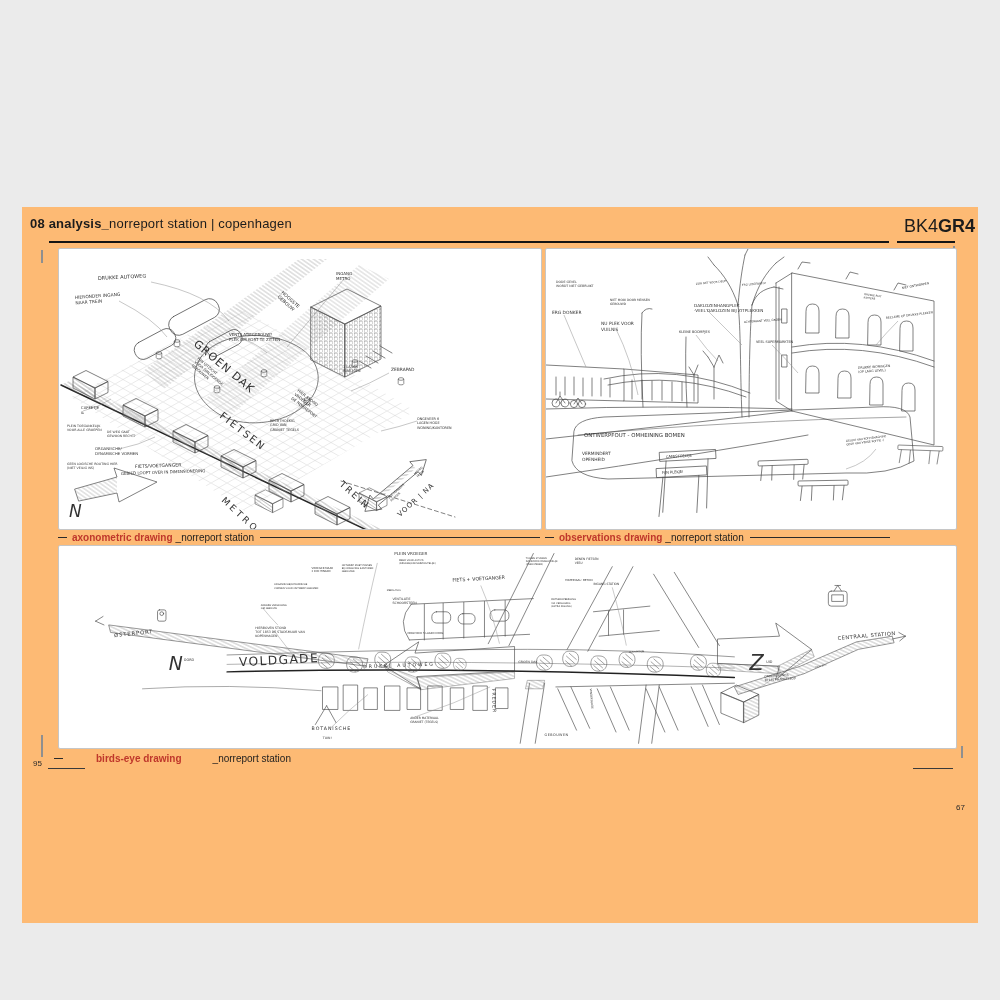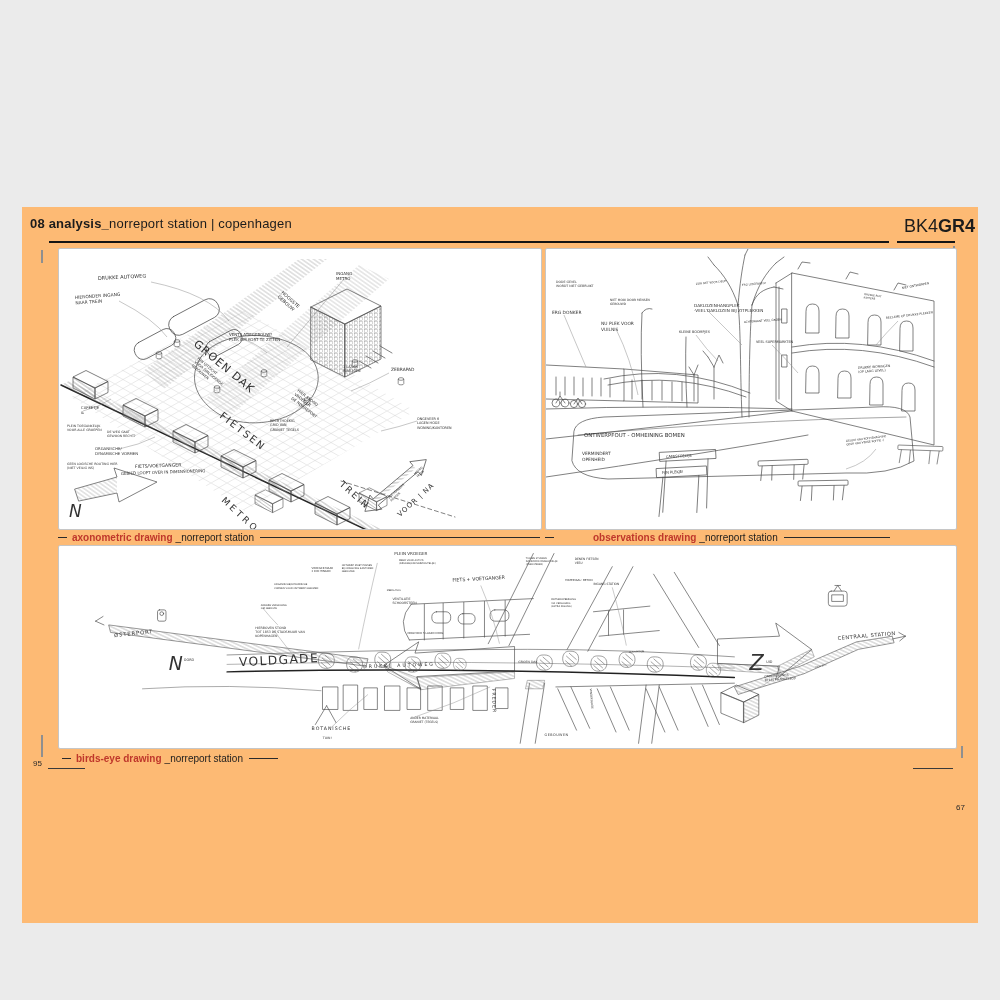--- a/index.html
+++ b/index.html
@@ -292,21 +292,21 @@
   </div>
 
   <div class="caption" style="left:36px;top:324px;width:482px;">
     <span class="cap-dash"></span>
     <span class="cap-red" style="color: rgb(191, 55, 43);">axonometric drawing</span>
     <span class="cap-black">_norreport station</span>
     <span class="cap-line"></span>
   </div>
   <div class="caption" style="left:523px;top:324px;width:345px;">
     <span class="cap-dash"></span>
-    <span class="cap-red" style="color: rgb(191, 55, 43); margin-left: 34px;">observations drawing</span>
+    <span class="cap-red" style="color: rgb(191, 55, 43);">observations drawing</span>
     <span class="cap-black">_norreport station</span>
     <span class="cap-line"></span>
   </div>
 
   <div class="panel" style="left:36px;top:338px;width:897px;height:202px;">
     <svg width="897" height="202" viewBox="0 0 897 215">
       <defs>
         <pattern id="b_h" width="3.6" height="3.6" patternUnits="userSpaceOnUse" patternTransform="rotate(-65)">
           <line x1="1.8" y1="0" x2="1.8" y2="3.6" stroke="#8f8f8f" stroke-width="0.55"></line>
         </pattern>
@@ -455,21 +455,21 @@
           <text x="488" y="202" font-size="3.6" fill="#333333" letter-spacing="0.5"><tspan x="488" dy="0">GEBOUWEN</tspan></text>
           <text x="722" y="140" font-size="3.2" fill="#333333" transform="rotate(-4 722 140)"><tspan x="722" dy="0">ONDERGRONDS</tspan><tspan x="722" dy="4">IN 1917 AANGELEGD</tspan></text>
           <text x="706" y="132" font-size="22" fill="#333333" font-style="italic" font-family="&quot;DejaVu Serif&quot;, serif"><tspan x="706" dy="0">Z</tspan></text>
           <text x="724" y="124" font-size="3.6" fill="#333333"><tspan x="724" dy="0">UID</tspan></text>
           <text x="800" y="100" font-size="5.5" fill="#333333" transform="rotate(-5 800 100)" letter-spacing="0.5"><tspan x="800" dy="0">CENTRAAL STATION</tspan></text>
           <text x="776" y="130" font-size="2.2" fill="#333333" transform="rotate(-14 776 130)"><tspan x="776" dy="0">TREIN ZUID</tspan></text>
         </g>
     </svg>
   </div>
 
-  <div class="caption" style="left:40px;top:545px;width:216px;">
+  <div class="caption" style="left:32px;top:545px;width:216px;gap:28px;">
     <span class="cap-dash"></span>
     <span class="cap-red" style="color: rgb(191, 55, 43);">birds-eye drawing</span>
     <span class="cap-black">_norreport station</span>
     <span class="cap-line"></span>
   </div>
 
   <div class="pageno" style="left:11px;top:552px;">95</div>
   <div class="pn-line" style="left:26px;top:561px;width:37px;"></div>
   <div class="pn-line" style="left:891px;top:561px;width:40px;"></div>
   <div class="pageno" style="left:934px;top:552px;margin-top:44px;">67</div>

